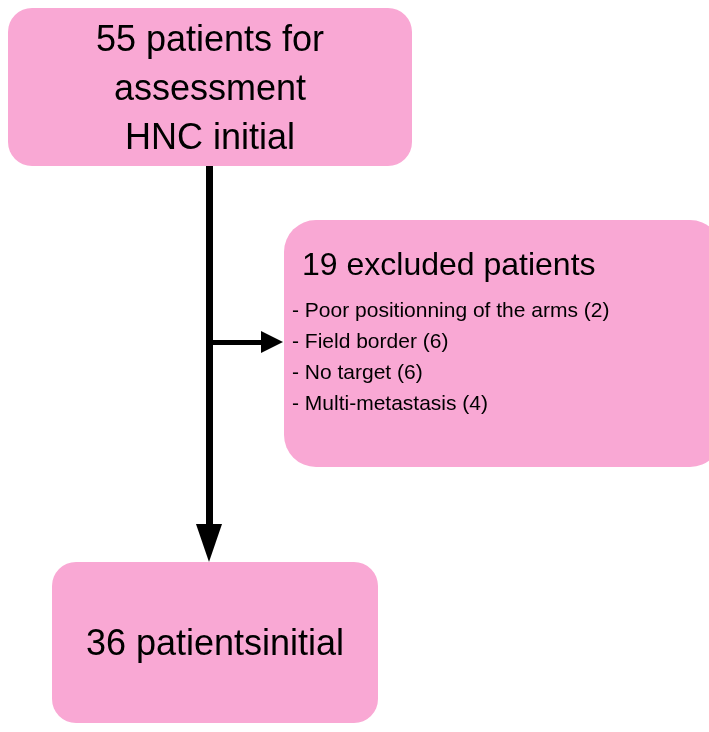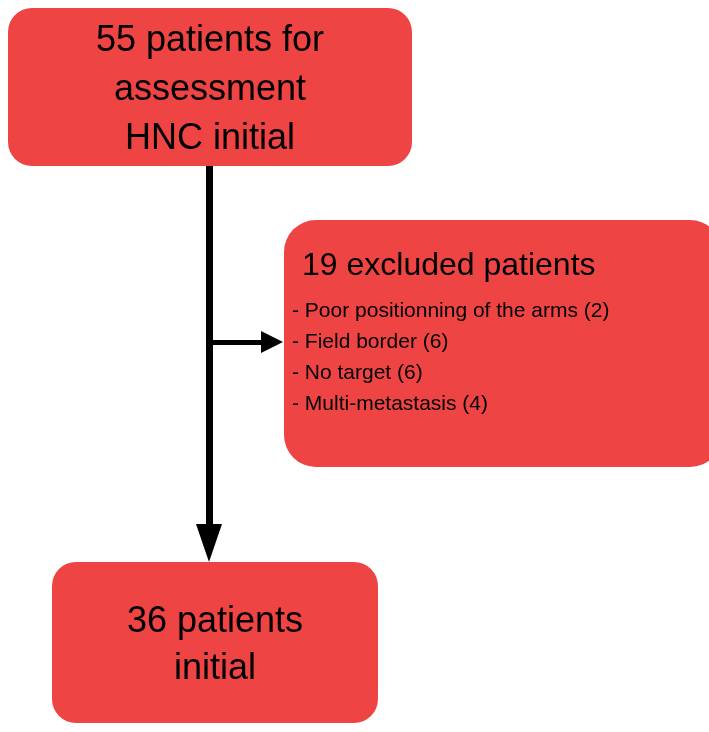--- a/index.html
+++ b/index.html
@@ -10,21 +10,21 @@
   }
   .canvas {
     position: relative;
     width: 709px;
     height: 732px;
     background: #ffffff;
     overflow: hidden;
   }
   .box {
     position: absolute;
-    background: #ef4444;
+    background: #f9a8d4;
     color: #000000;
     box-sizing: border-box;
   }
   .top-box {
     left: 8px;
     top: 8px;
     width: 404px;
     height: 158px;
     border-radius: 24px;
     display: flex;
@@ -35,21 +35,21 @@
     font-size: 36px;
     line-height: 49px;
   }
   .bottom-box {
     left: 52px;
     top: 562px;
     width: 326px;
     height: 161px;
     border-radius: 24px;
     display: flex;
-    flex-direction: column;
+    flex-direction: row;
     justify-content: center;
     align-items: center;
     text-align: right;
     font-size: 36px;
     line-height: 47px;
   }
   .excluded-box {
     left: 284px;
     top: 220px;
     width: 438px;

